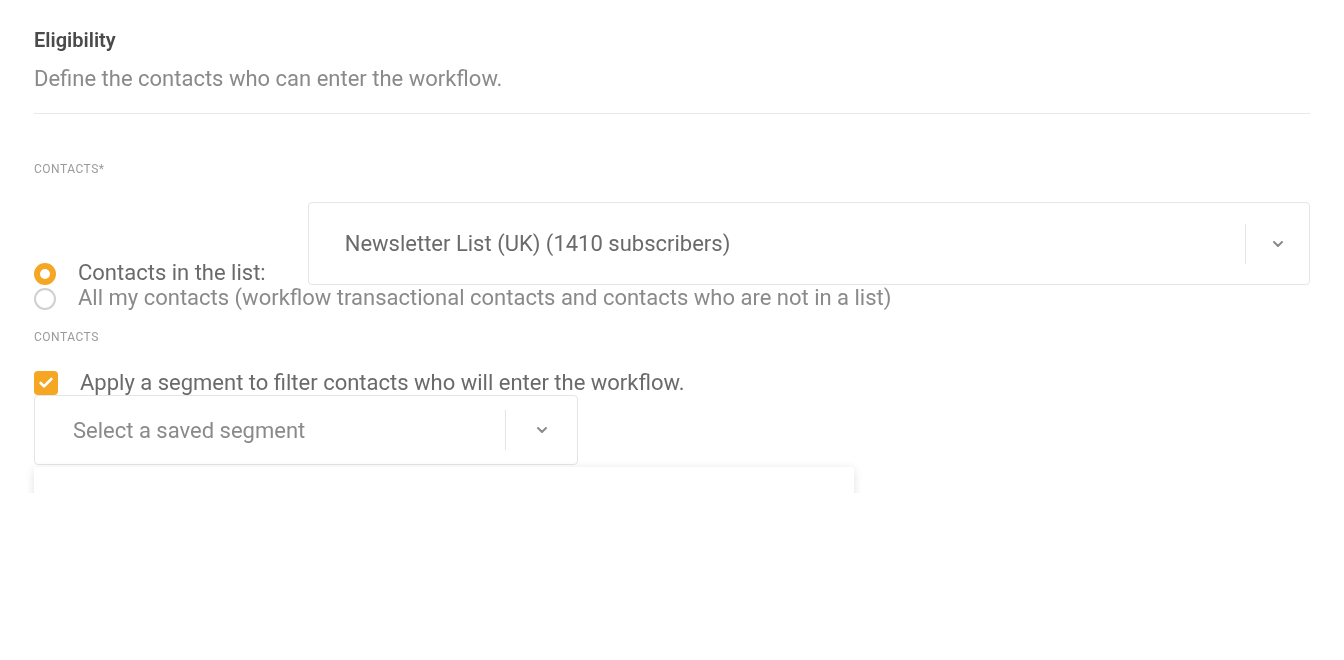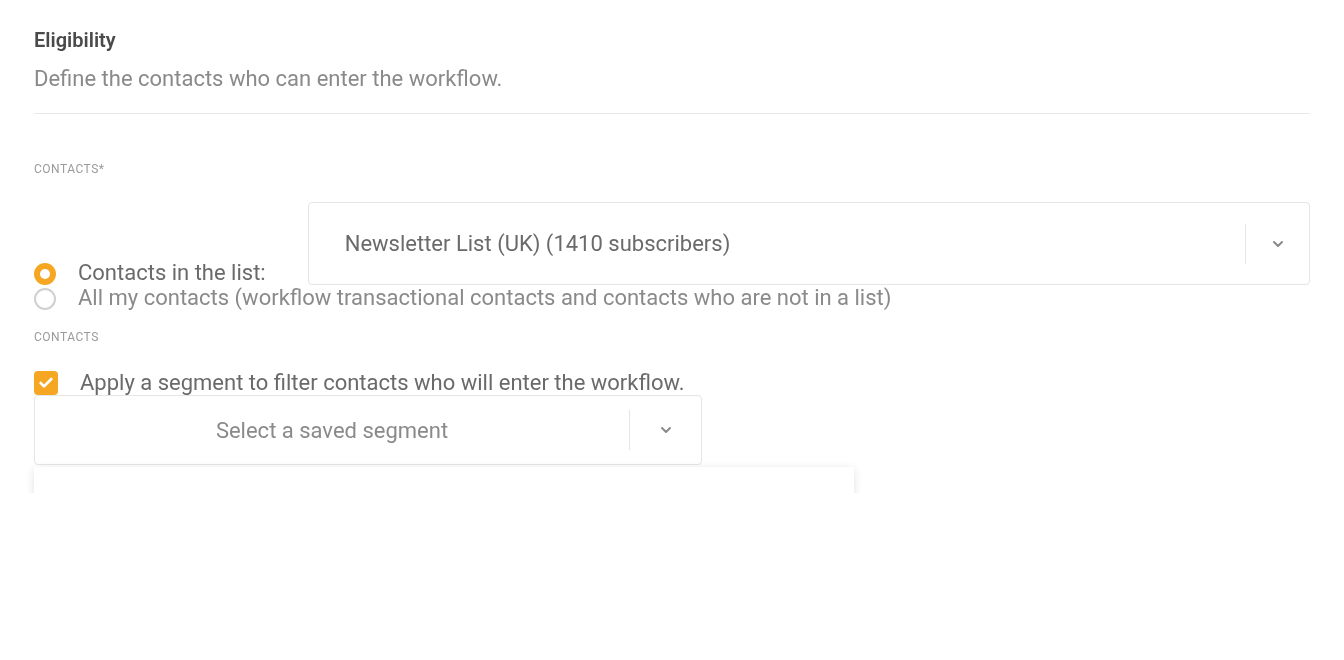--- a/index.html
+++ b/index.html
@@ -100,22 +100,21 @@
       align-items: center;
       justify-content: center;
       cursor: pointer;
     }
     .checkbox svg {
       width: 16px;
       height: 16px;
     }
     .segment-dropdown-wrap {
       position: relative;
-      width: 668px;
-      text-align: center;
+      width: 544px;
     }
     .segment-dropdown {
       display: flex;
       align-items: center;
       border: 1px solid #e5e5e5;
       border-radius: 4px;
       height: 70px;
       cursor: pointer;
       background: #fff;
     }

